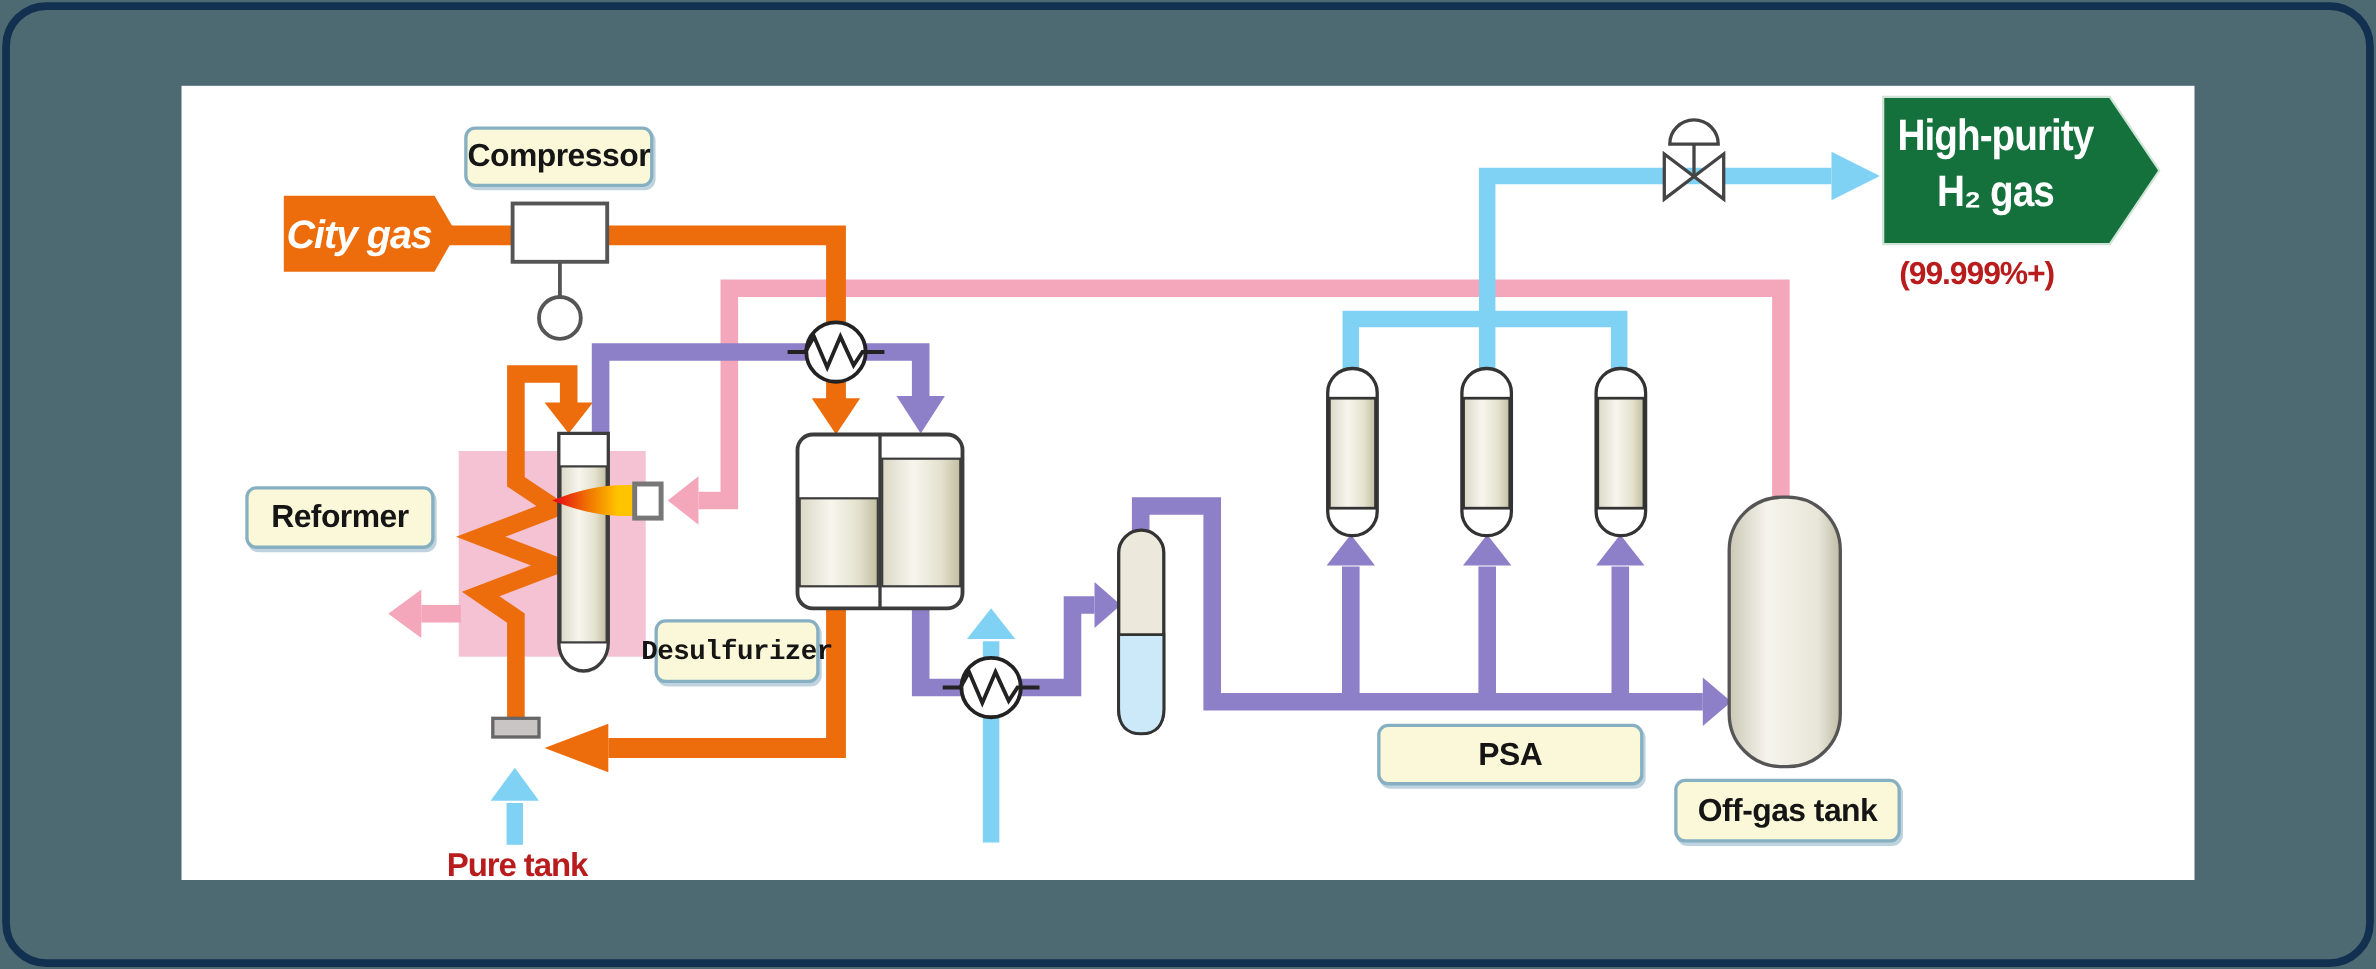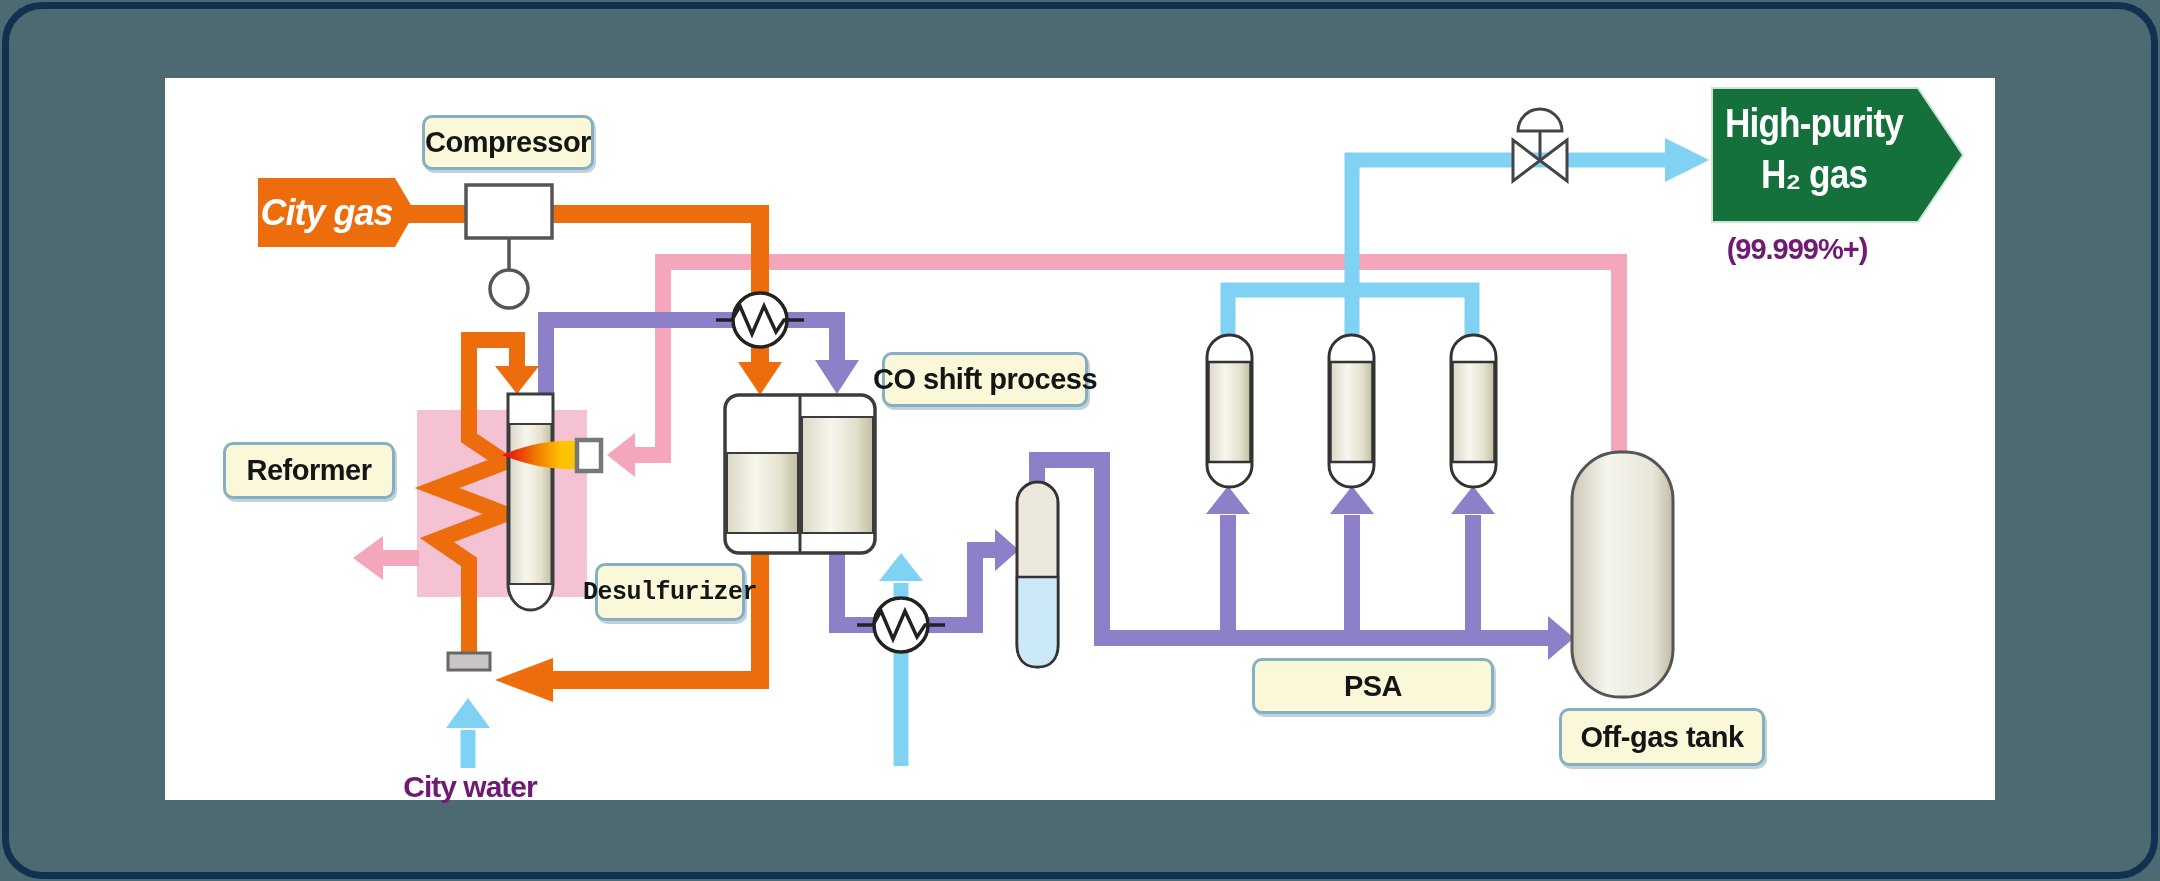--- a/index.html
+++ b/index.html
@@ -26,21 +26,21 @@
 
   .vessel-stroke{stroke:var(--vessel-outline);}
   .device-stroke{stroke:#555;}
 
   
   .tag{position:absolute;background:var(--label-bg);border:3px solid var(--label-border);
        border-radius:10px;display:flex;align-items:center;justify-content:center;
        font-weight:bold;font-size:29px;letter-spacing:-0.5px;color:#151515;
        box-shadow:2px 3px 0 rgba(137,175,194,.55);box-sizing:border-box;white-space:nowrap;}
   .tag--tight{font-size:25px;font-family:Liberation Mono, monospace;}
-  .txt{position:absolute;font-weight:bold;color:#701a75;white-space:nowrap;}
+  .txt{position:absolute;font-weight:bold;color:#b91c1c;white-space:nowrap;}
   .city-gas-text{left:93px;top:100px;width:137px;height:69px;display:flex;align-items:center;
        justify-content:center;color:#fff;font-size:36px;letter-spacing:-1px;font-style:italic;}
   .green-text{left:1543px;top:20px;width:212px;color:#fff;font-size:40px;line-height:51px;
        text-align:center;letter-spacing:-1px;transform:scaleX(.88);transform-origin:center;}
   .purity-text{left:1532px;top:155px;width:200px;text-align:center;font-size:29px;
        letter-spacing:-1px;}
   .pure-water-text{left:205px;top:692px;width:200px;text-align:center;font-size:30px;
        letter-spacing:-1px;}
 </style>
 </head>
@@ -198,40 +198,37 @@
 
     <div class="tag" style="left:257px;top:37px;width:172px;height:55px;">
       <span>Compressor</span>
     </div>
     <div class="tag" style="left:58px;top:364px;width:172px;height:57px;">
       <span>Reformer</span>
     </div>
     <div class="tag tag--tight" style="left:430px;top:485px;width:150px;height:58px;">
       <span>Desulfurizer</span>
     </div>
-    <div class="tag" style="left:717px;top:274px;width:206px;height:55px;">
-      <span>CO shift process</span>
-    </div>
     <div class="tag" style="left:1087px;top:580px;width:242px;height:56px;">
       <span>PSA</span>
     </div>
-    <div class="tag" style="left:1357px;top:630px;width:206px;height:58px;margin-left:37px;">
+    <div class="tag" style="left:1357px;top:630px;width:206px;height:58px;">
       <span>Off-gas tank</span>
     </div>
 
     <div class="txt city-gas-text">
       <span>City gas</span>
     </div>
 
     <div class="txt green-text">
       <div>High-purity</div>
       <div>H₂ gas</div>
     </div>
     <div class="txt purity-text">
       <span>(99.999%+)</span>
     </div>
 
     <div class="txt pure-water-text">
-      <span>City water</span>
+      <span>Pure tank</span>
     </div>
 
   </div>
 </div>
 
 </body></html>

